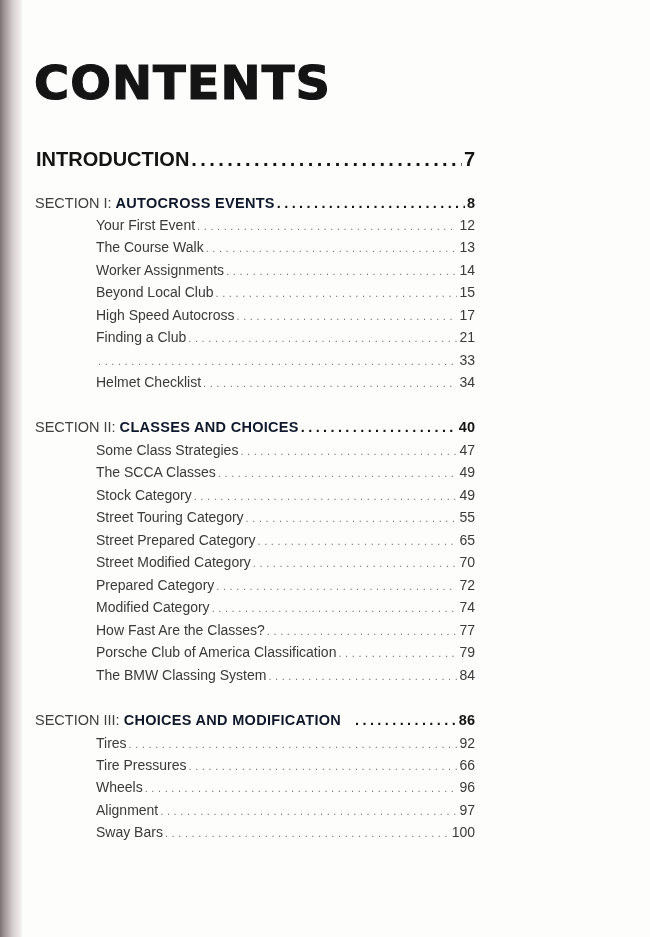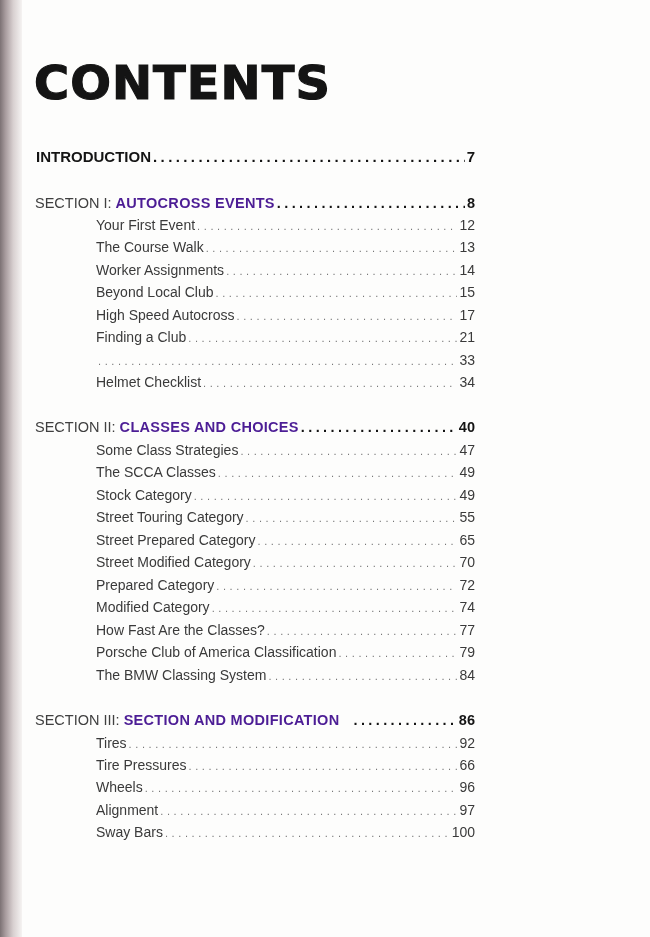--- a/index.html
+++ b/index.html
@@ -23,25 +23,25 @@
     .row {
       position: absolute; display: flex; align-items: baseline;
       white-space: nowrap; overflow: hidden;
     }
     .row .label { flex: 0 0 auto; }
     .row .dots {
       flex: 1 1 auto; overflow: hidden; margin: 0 2px;
       color: #555; letter-spacing: 3.2px;
     }
     .row .page { flex: 0 0 auto; }
-    .intro { left: 36px; width: 439px; top: 148px; font-size: 15px; font-weight: bold; color: #141414; }
+    .intro { left: 36px; width: 439px; top: 148px; font-size: 20px; font-weight: bold; color: #141414; }
     .intro .dots { color: #141414; font-weight: bold; letter-spacing: 3.4px; }
     .section { left: 35px; width: 440px; font-size: 14.5px; color: #303030; }
     .section .prefix { font-weight: normal; color: #404040; }
-    .section .strong { font-weight: bold; color: #4c1d95; letter-spacing: 0.3px; }
+    .section .strong { font-weight: bold; color: #0f172a; letter-spacing: 0.3px; }
     .section .dots { color: #141414; font-weight: bold; letter-spacing: 3.4px; }
     .section .page { font-weight: bold; color: #141414; }
     .sub { left: 96px; width: 379px; font-size: 14px; color: #3a3a3a; }
     .sub .dots { font-size: 11px; letter-spacing: 3.6px; color: #777; }
   </style>
 </head>
 <body>
 
 <div class="gutter"></div>
 
@@ -161,21 +161,21 @@
   </div>
 <div class="row sub" style="top:667px">
     <span class="label">The BMW Classing System</span>
     <span class="dots">................................................................................................</span>
     <span class="page">84</span>
   </div>
 
 <div class="row section" style="top:712px">
   <span class="label">
     <span class="prefix">SECTION III:</span>
-    <span class="strong">SECTION AND MODIFICATION</span>
+    <span class="strong">CHOICES AND MODIFICATION</span>
   </span>
   <span class="dots" style="margin-left:14px">................................................................................................</span>
   <span class="page">86</span>
 </div>
 <div class="row sub" style="top:735px">
     <span class="label">Tires</span>
     <span class="dots">................................................................................................</span>
     <span class="page">92</span>
   </div>
 <div class="row sub" style="top:757px">

